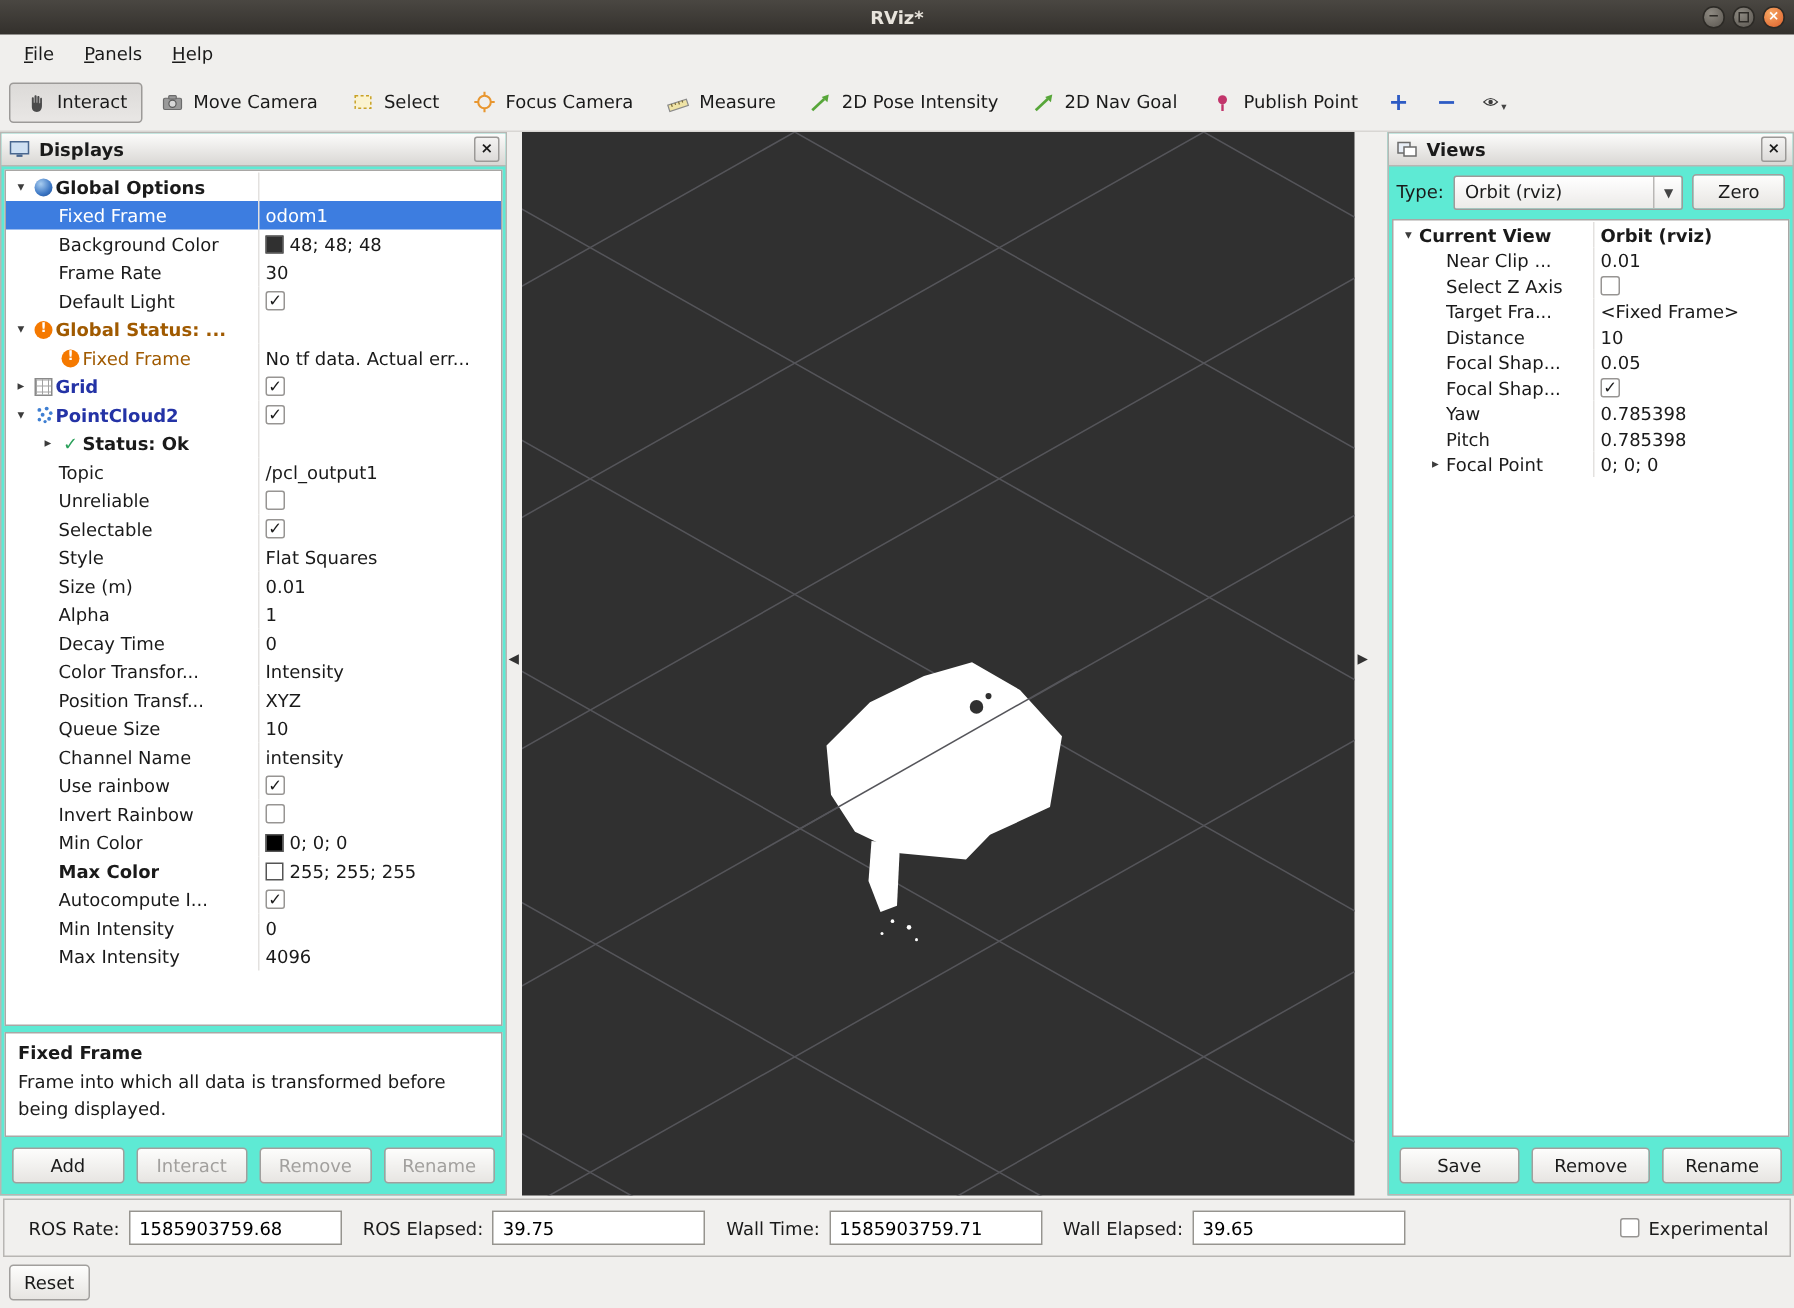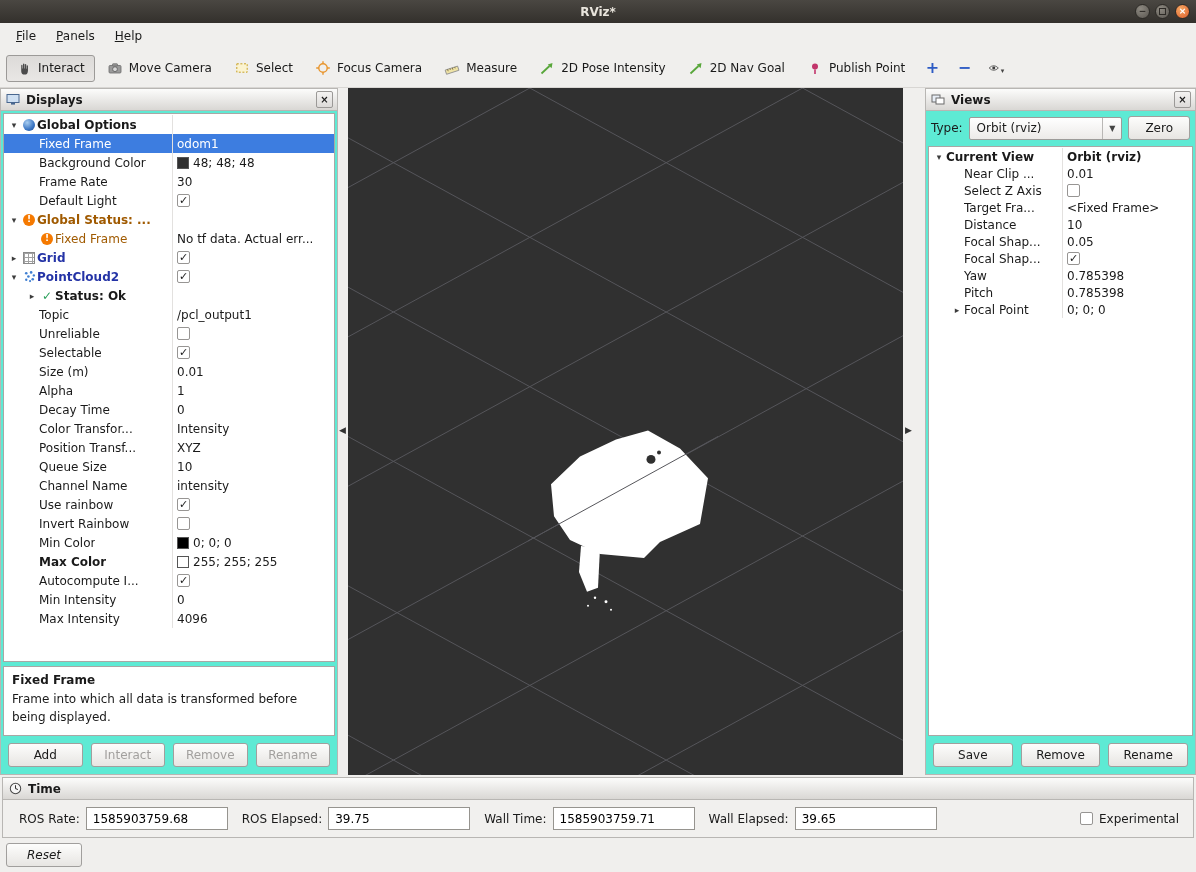--- a/index.html
+++ b/index.html
@@ -78,21 +78,21 @@
   .zero-btn{flex:none;padding:4px 16px;}
   .views .tree .trow{height:17px;}
 
   
   .timepanel{flex:none;margin:2px 2px 0;border:1px solid #b8b6b3;background:#f1f0ee;}
   .time-fields{display:flex;align-items:center;gap:6px;padding:7px 8px;}
   .tf-label{margin-left:8px;white-space:nowrap;}
   input.tf{height:23px;width:142px;border:1px solid #96948f;background:#fff;font:12px "DejaVu Sans","Liberation Sans",sans-serif;padding:0 6px;box-sizing:border-box;}
   .exp-check{margin-left:auto;display:flex;gap:6px;align-items:center;margin-right:6px;}
   .bottombar{height:30px;flex:none;display:flex;align-items:center;padding:2px 6px;}
-  .reset-btn{flex:none;padding:4px 20px;font-style:italic;}
+  .reset-btn{flex:none;padding:4px 9px;}
 </style>
 </head>
 <body>
 
 <div class="window">
 
   <div class="titlebar">
     <span class="title">RViz*</span>
     <span class="win-buttons">
       <span class="win-btn">−</span>
@@ -362,20 +362,30 @@
             </div>
           </div>
           <div class="trow" style="height: 19px;">
             <div class="tname" style="width: 168px;">
               <span class="indent" style="width: 21px;"></span>
               <span class="exp"></span>
               <span class="nlabel prop">Selectable</span>
             </div>
             <div class="tval">
               <span class="cb">✓</span>
+            </div>
+          </div>
+          <div class="trow" style="height: 19px;">
+            <div class="tname" style="width: 168px;">
+              <span class="indent" style="width: 21px;"></span>
+              <span class="exp"></span>
+              <span class="nlabel prop">Style</span>
+            </div>
+            <div class="tval">
+              <span class="vtext">Flat Squares</span>
             </div>
           </div>
           <div class="trow" style="height: 19px;">
             <div class="tname" style="width: 168px;">
               <span class="indent" style="width: 21px;"></span>
               <span class="exp"></span>
               <span class="nlabel prop">Size (m)</span>
             </div>
             <div class="tval">
               <span class="vtext">0.01</span>
@@ -690,29 +700,20 @@
       <div class="btnrow" id="views-buttons">
           <div class="btn">Save</div>
           <div class="btn">Remove</div>
           <div class="btn">Rename</div>
         </div>
     </section>
 
   </div>
 
   <div class="timepanel">
-    <header class="phead">
-      <span class="ric-wrap">
-          <svg width="13" height="13" viewBox="0 0 14 14">
-            <circle cx="7" cy="7" r="5.6" fill="#f6f6f6" stroke="#4a4a4a" stroke-width="1.1"></circle>
-            <path d="M7 7 V3.6 M7 7 L9.6 8.2" stroke="#333" stroke-width="1.1" fill="none"></path>
-          </svg>
-        </span>
-      <span class="ptitle">Time</span>
-    </header>
     <div class="time-fields" id="time-fields">
         <span class="tf-label">ROS Rate:</span>
         <input type="text" class="tf" value="1585903759.68" style="">
         <span class="tf-label">ROS Elapsed:</span>
         <input type="text" class="tf" value="39.75" style="">
         <span class="tf-label">Wall Time:</span>
         <input type="text" class="tf" value="1585903759.71" style="">
         <span class="tf-label">Wall Elapsed:</span>
         <input type="text" class="tf" value="39.65" style="">
         <span class="exp-check">

